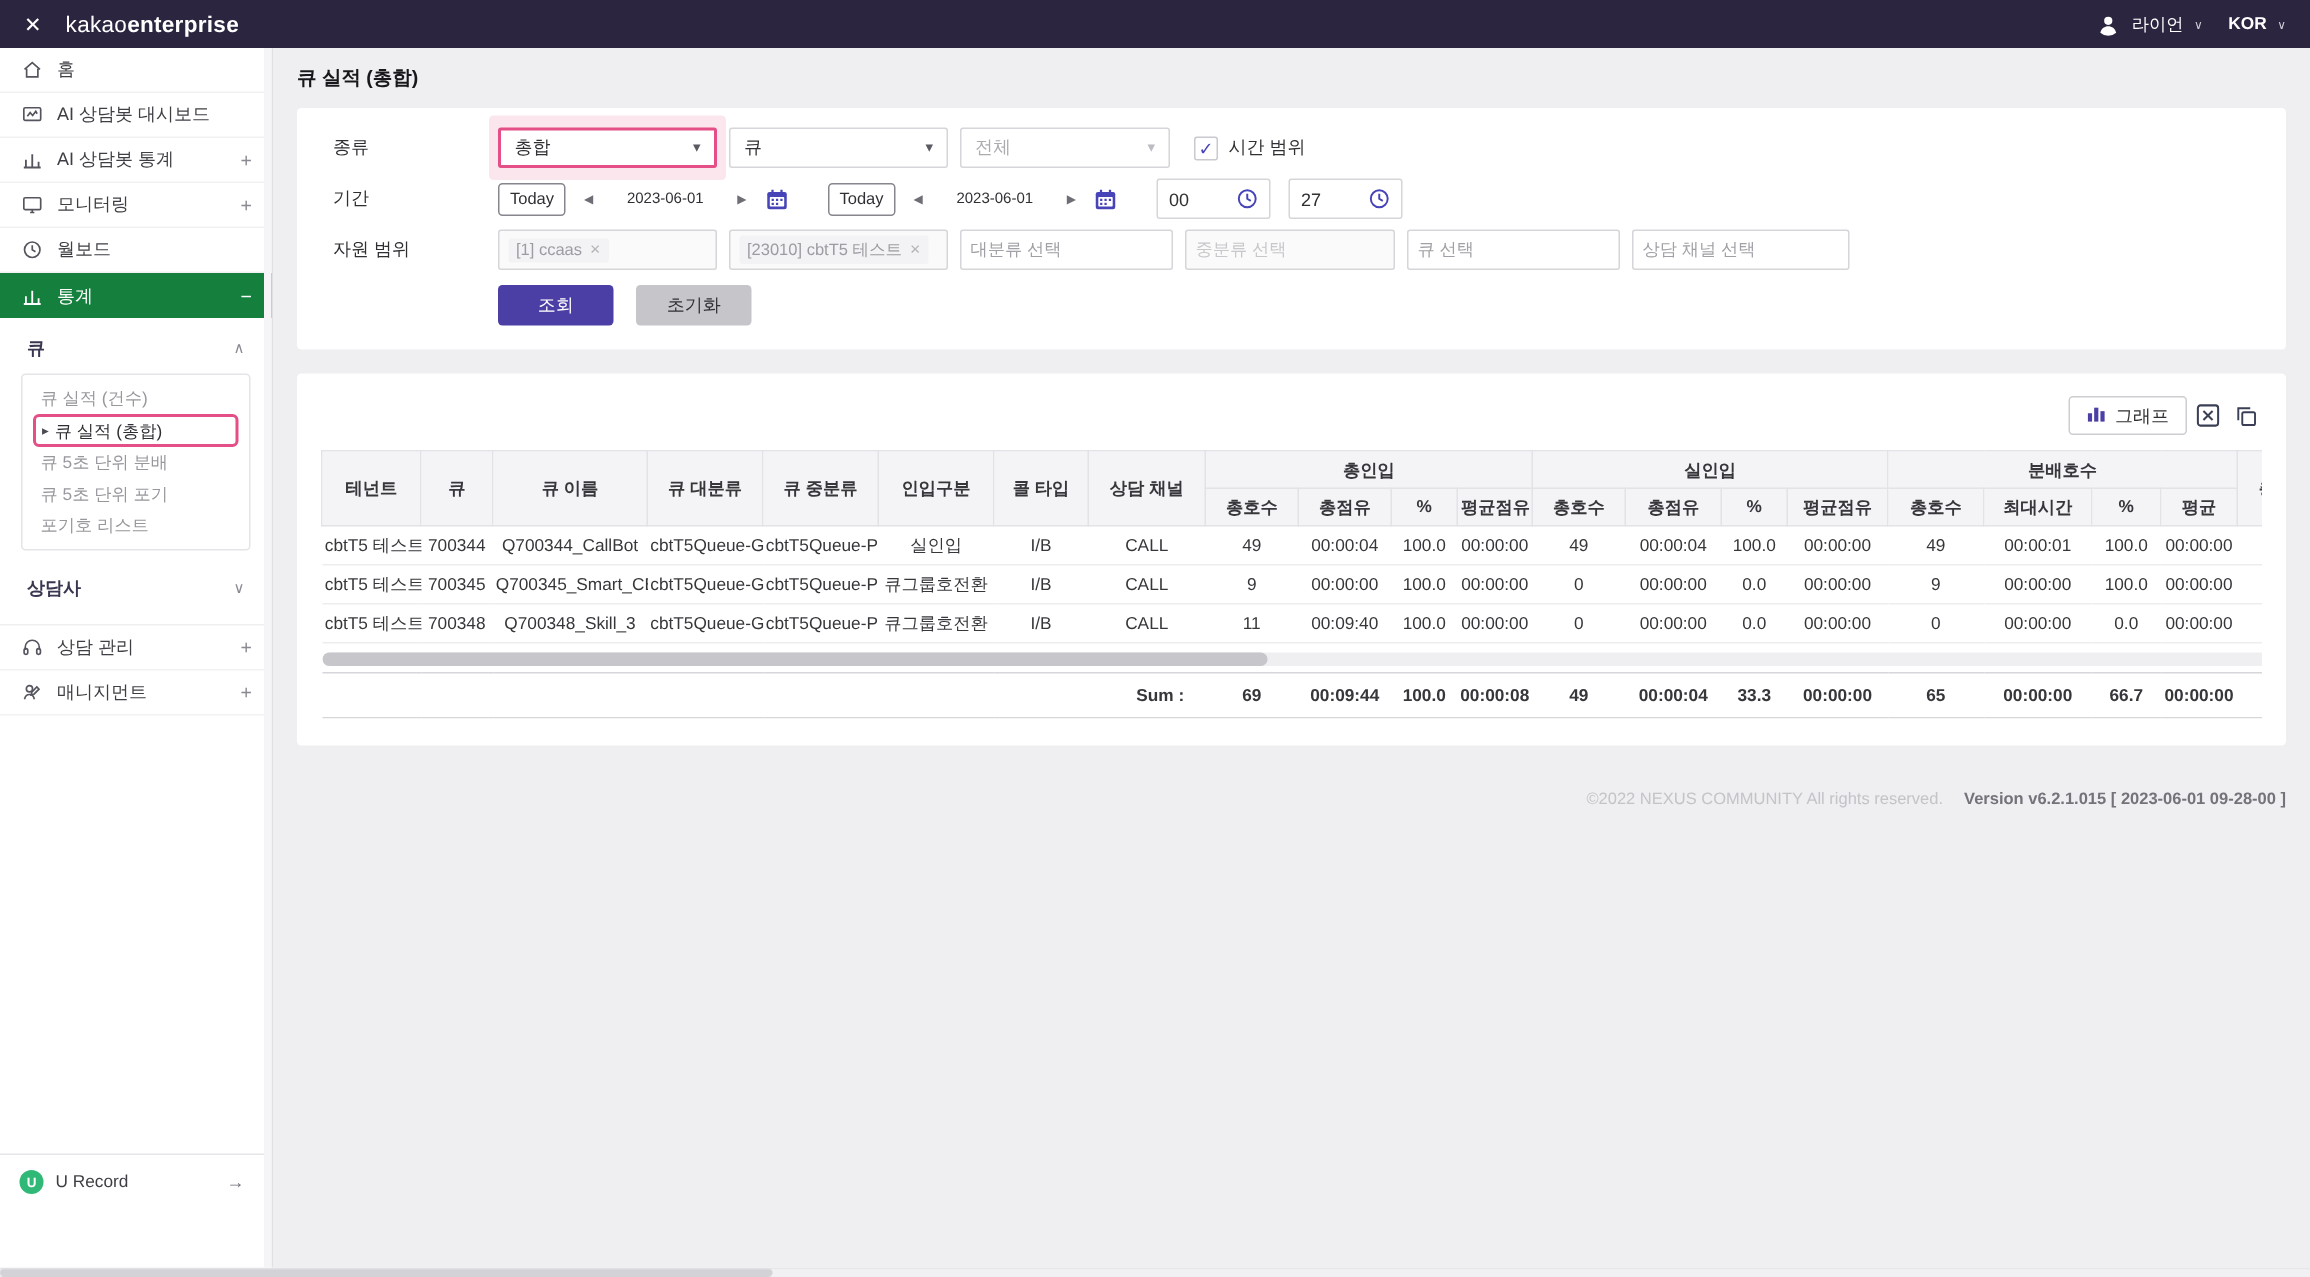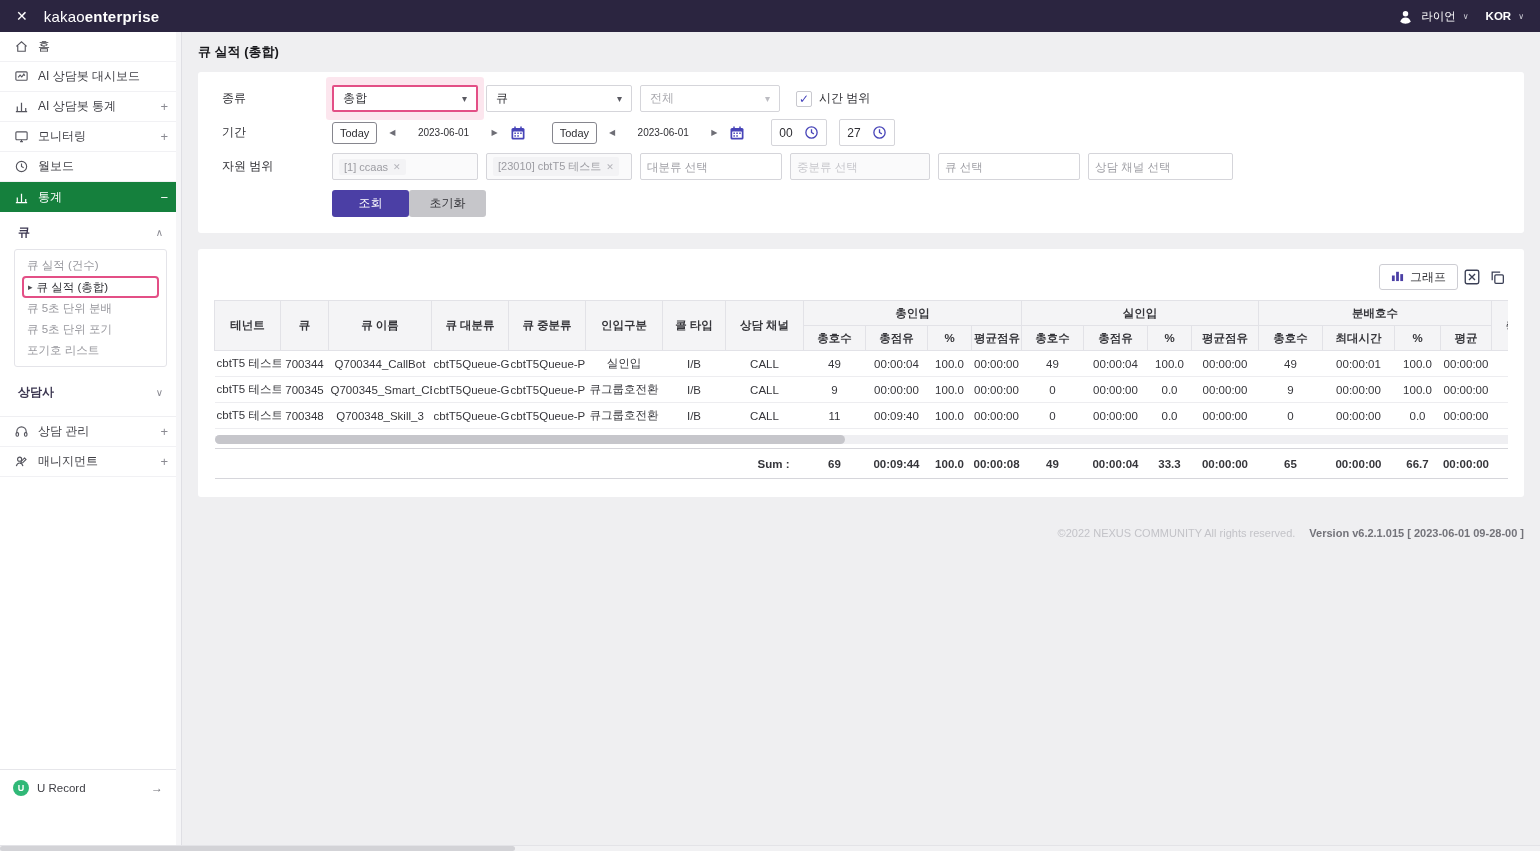--- a/index.html
+++ b/index.html
@@ -61,31 +61,31 @@
   .select.highlight{border:2px solid #E34F86;position:relative}
   .checkbox{display:flex;align-items:center;gap:7px;margin-left:8px;cursor:pointer}
   .cb-box{width:16px;height:16px;border:1px solid #C9C9CF;border-radius:2px;display:flex;align-items:center;justify-content:center;color:#4643BC;font-weight:700;font-size:12px;background:#fff}
   .cb-label{font-size:12px;color:#2F2F34}
 
   .dgroup{display:flex;align-items:center;gap:10px;margin-right:26px}
   .btn-today{height:22px;padding:0 7px;border:1px solid #86868E;border-radius:3px;background:#fff;font-size:11px;color:#2F2F34;cursor:pointer}
   .arrow{color:#6E6E76;font-size:8px;cursor:pointer;padding:0 2px}
   .date-text{font-size:10px;color:#2F2F34;min-width:72px;text-align:center}
   .icobtn{display:flex;align-items:center;cursor:pointer}
-  .hourbox{width:56px;height:27px;border:1px solid #D5D5DA;border-radius:2px;display:flex;align-items:center;justify-content:space-between;padding:0 7px;font-size:12px;color:#2F2F34;margin-right:12px}
+  .hourbox{width:76px;height:27px;border:1px solid #D5D5DA;border-radius:2px;display:flex;align-items:center;justify-content:space-between;padding:0 7px;font-size:12px;color:#2F2F34;margin-right:12px}
 
   .inputbox{height:27px;border:1px solid #D5D5DA;border-radius:2px;background:#fff;display:flex;align-items:center;padding:0 6px;font-size:11.5px}
   .inputbox input{border:none;outline:none;width:100%;font:inherit;color:#2F2F34;background:transparent}
   .inputbox input::placeholder{color:#A0A0A6}
   .inputbox.dis{background:#FAFAFB}
   .inputbox.dis input::placeholder{color:#C7C7CC}
   .chip{display:flex;align-items:center;gap:5px;background:#F3F3F5;border-radius:2px;padding:2px 5px;color:#9C9CA2;font-size:11px;white-space:nowrap}
   .chip .chx{color:#B4B4BA;font-size:9px;cursor:pointer}
 
-  .btn-row{margin-top:10px;padding-left:110px;display:flex;gap:0}
+  .btn-row{margin-top:10px;padding-left:110px;display:flex;gap:15px}
   .btn-primary{width:77px;height:27px;background:#4B3FA5;color:#fff;border:none;border-radius:3px;font-size:12px;cursor:pointer}
   .btn-gray{width:77px;height:27px;background:#C6C6CA;color:#2F2F34;border:none;border-radius:3px;font-size:12px;cursor:pointer}
 
   
   .results-panel{margin-top:16px;padding:0 16px 18px}
   .toolbar{display:flex;justify-content:flex-end;align-items:center;gap:3px;padding:15px 0 10px}
   .btn-graph{display:flex;align-items:center;gap:6px;height:26px;padding:0 11px;border:1px solid #CDCDD3;border-radius:3px;background:#fff;font-size:12px;color:#2F2F34;cursor:pointer}
   .tool-ico{width:22px;height:22px;display:flex;align-items:center;justify-content:center;cursor:pointer;color:#3A3F55}
 
   .table-clip{overflow:hidden}

